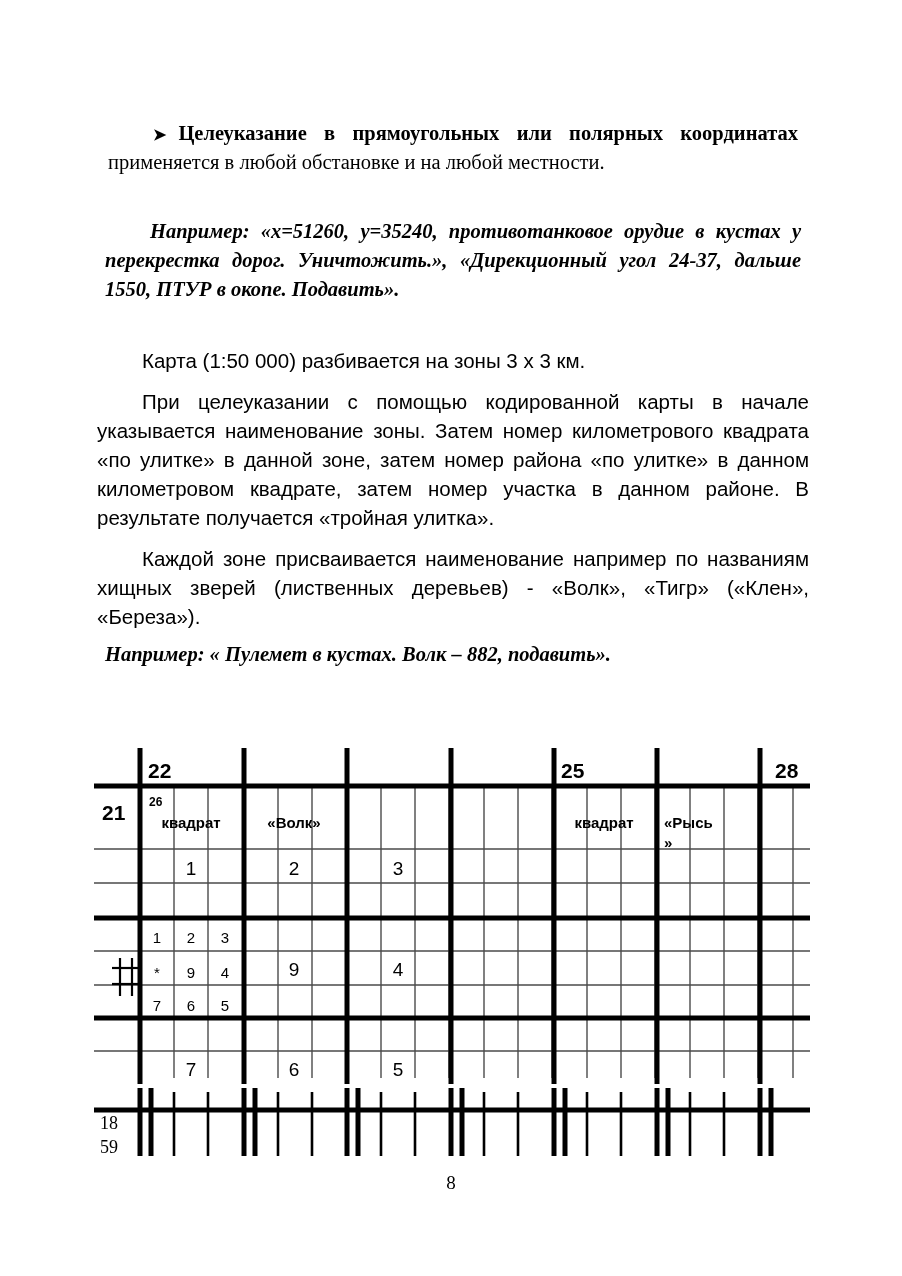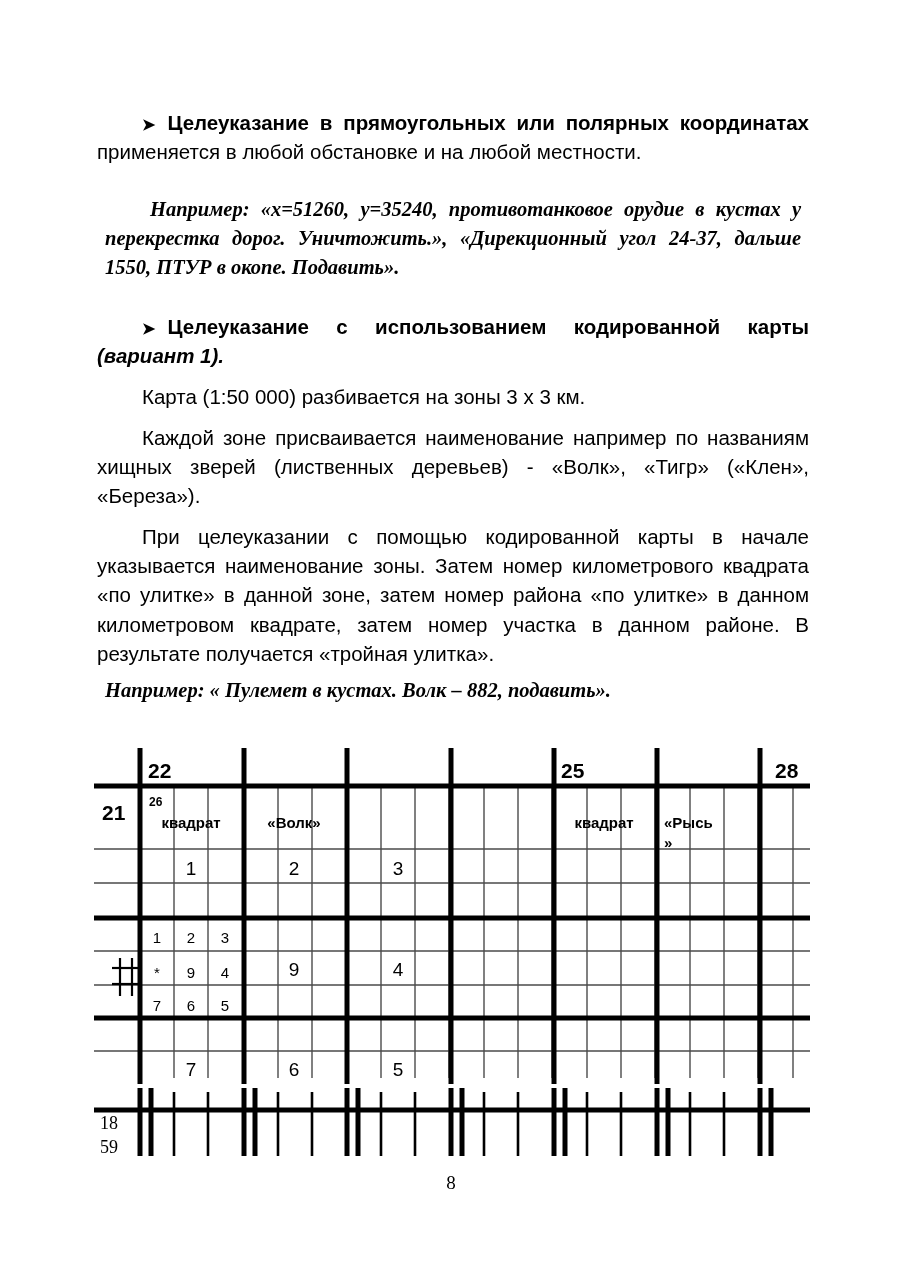--- a/index.html
+++ b/index.html
@@ -33,26 +33,26 @@
   p.body-text {
     margin: 12px 0 0 0;
     font-size: 20.5px;
     line-height: 1.42;
     text-align: justify;
     text-indent: 45px;
     font-family: Liberation Sans, sans-serif;
   }
 
   p.bullet-para {
-    margin: 0;
+    margin: 11px;
     font-size: 20.5px;
     line-height: 1.42;
     text-align: justify;
     text-indent: 45px;
-    font-family: Liberation Sans, sans-serif;
+    font-family: Liberation Serif, serif;
   }
 
   .bullet-marker {
     font-weight: bold;
     font-size: 16px;
     padding-right: 12px;
   }
 
   .b { font-weight: bold; }
   .i { font-style: italic; }
@@ -105,29 +105,26 @@
     </p>
 
     <div class="gap-1"></div>
 
     <p class="example">
       <span class="i">Например: </span><span class="bi">«x=51260, y=35240, противотанковое орудие в кустах у перекрестка дорог. Уничтожить.», «Дирекционный угол 24-37, дальше 1550, ПТУР в окопе. Подавить».</span>
     </p>
 
     <div class="gap-2"></div>
 
-    <p class="bullet-para">
-      <span class="bullet-marker">➤</span><span class="b">Целеуказание с использованием кодированной карты </span><span class="bi">(вариант 1).</span>
-    </p>
 
     <p class="body-text">Карта (1:50 000) разбивается на зоны 3 х 3 км.</p>
 
+    <p class="body-text">При целеуказании с помощью кодированной карты в начале указывается наименование зоны. Затем номер километрового квадрата «по улитке» в данной зоне, затем номер района «по улитке» в данном километровом квадрате, затем номер участка в данном районе. В результате получается «тройная улитка».</p>
+
     <p class="body-text">Каждой зоне присваивается наименование например по названиям хищных зверей (лиственных деревьев)  - «Волк», «Тигр» («Клен», «Береза»).</p>
-
-    <p class="body-text">При целеуказании с помощью кодированной карты в начале указывается наименование зоны. Затем номер километрового квадрата «по улитке» в данной зоне, затем номер района «по улитке» в данном километровом квадрате, затем номер участка в данном районе. В результате получается «тройная улитка».</p>
 
     <p class="example" style="text-indent:0;">
       <span class="i">Например: </span><span class="bi">« Пулемет в кустах. Волк – 882, подавить».</span>
     </p>
 
   </div>
 
   <div class="diagram">
     <svg class="grid-svg" width="716" height="410" viewBox="0 0 716 410" xmlns="http://www.w3.org/2000/svg">
 

